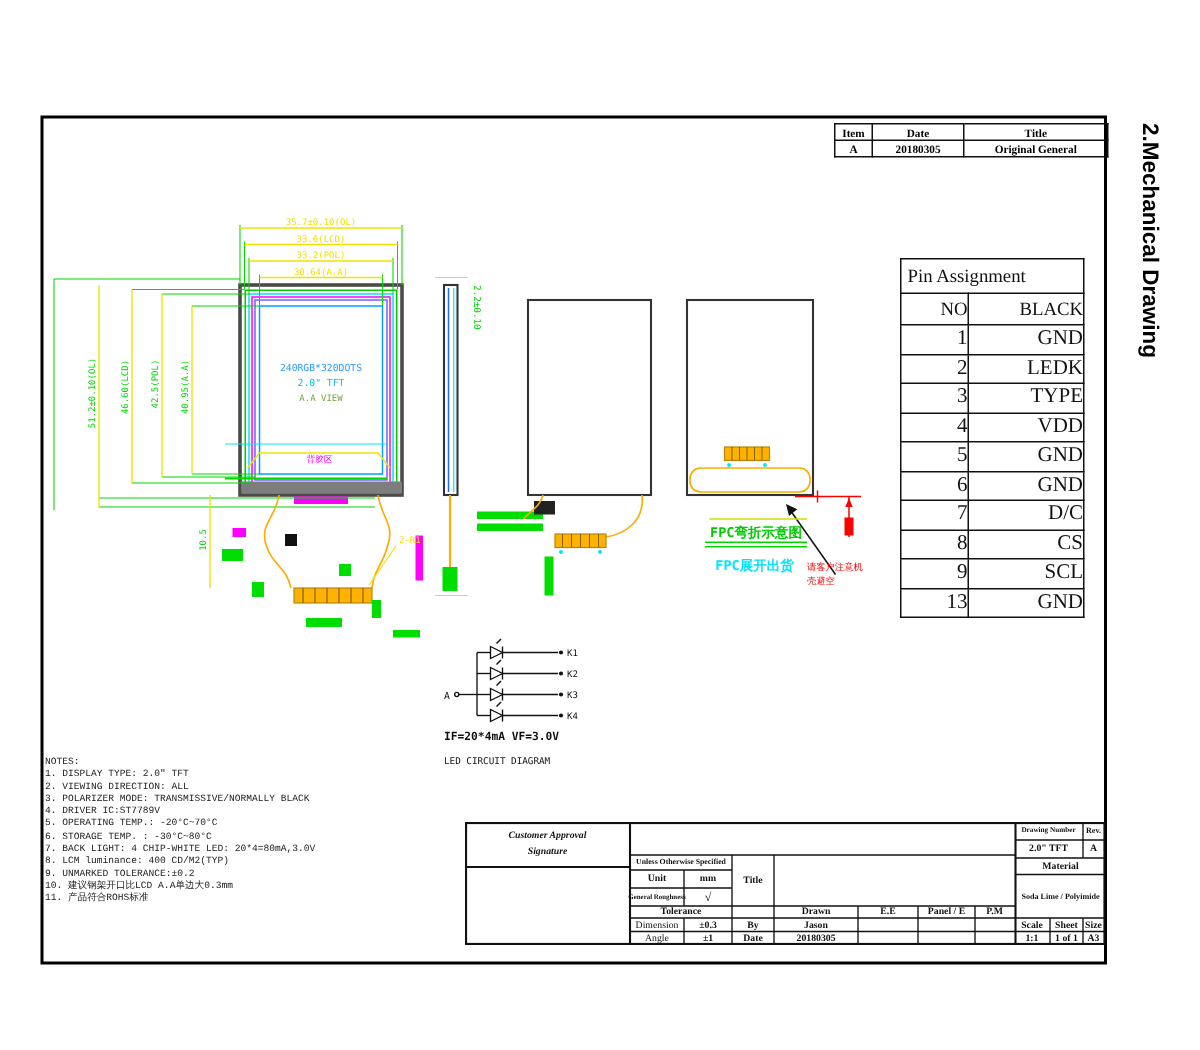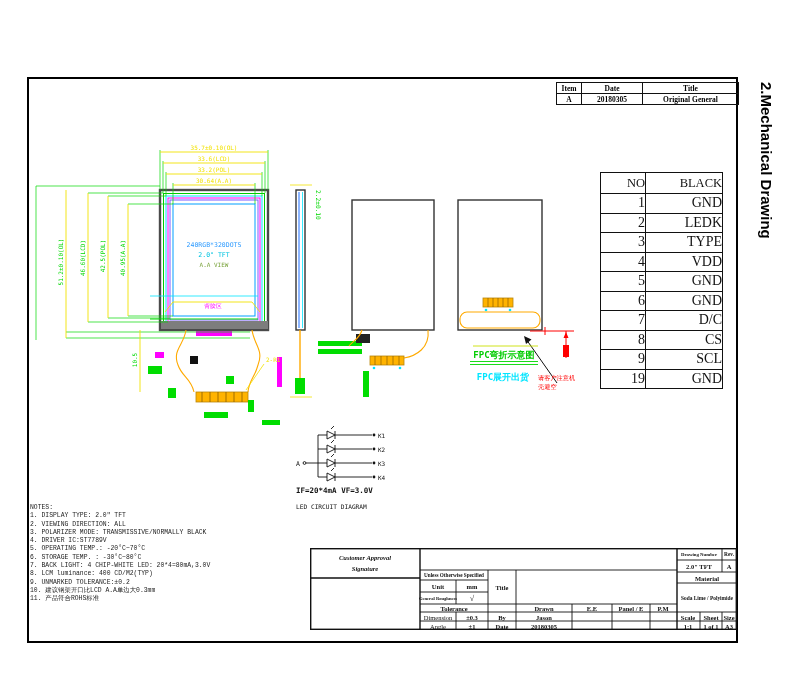--- a/index.html
+++ b/index.html
@@ -253,20 +253,23 @@
   <tr>
     <td>A</td>
     <td>20180305</td>
     <td>Original General</td>
   </tr>
 </tbody>
   </table>
 
 <table id="pin-table" class="abs">
   <tbody>
+      <tr>
+        <td class="title" colspan="2">Pin Assignment</td>
+      </tr>
   <tr>
     <td class="hdr no">NO</td>
     <td class="hdr sym">BLACK</td>
   </tr>
   <tr>
         <td class="no">1</td>
         <td class="sym">GND</td>
       </tr>
   <tr>
         <td class="no">2</td>
@@ -294,21 +297,21 @@
       </tr>
   <tr>
         <td class="no">8</td>
         <td class="sym">CS</td>
       </tr>
   <tr>
         <td class="no">9</td>
         <td class="sym">SCL</td>
       </tr>
   <tr>
-        <td class="no">19</td>
+        <td class="no">13</td>
         <td class="sym">GND</td>
       </tr>
 </tbody>
   </table>
 
 <div id="notes" class="abs">
   <div>NOTES:</div>
   <div>1. DISPLAY TYPE: 2.0" TFT</div>
   <div>2. VIEWING DIRECTION: ALL</div>
   <div>3. POLARIZER MODE: TRANSMISSIVE/NORMALLY BLACK</div>

